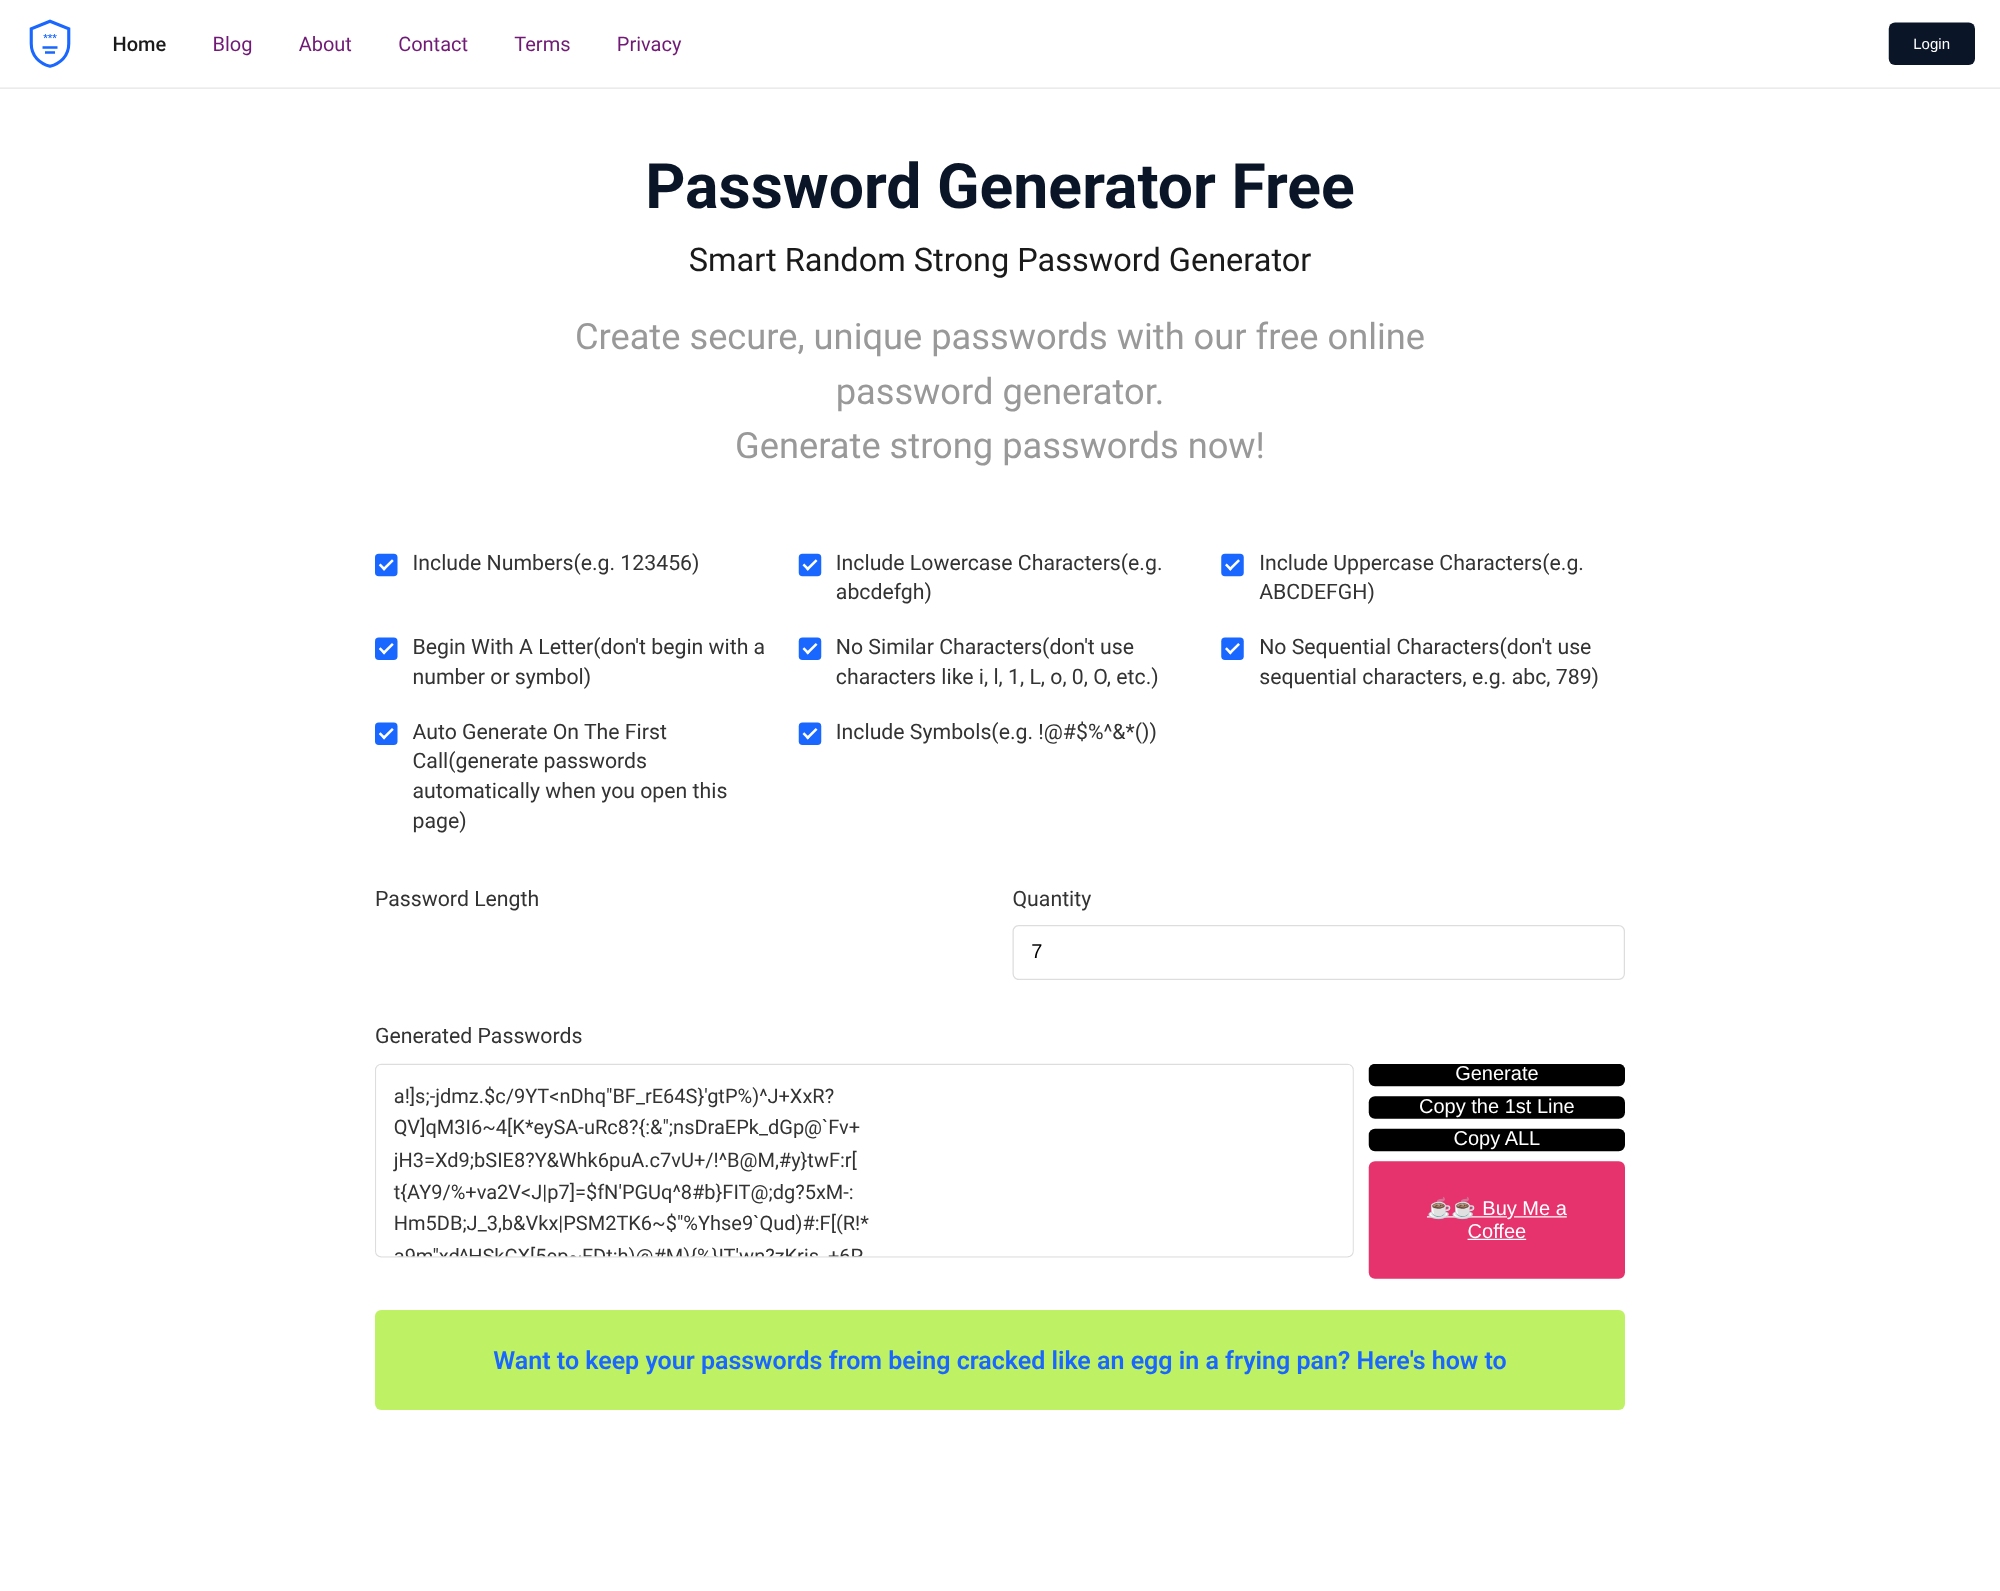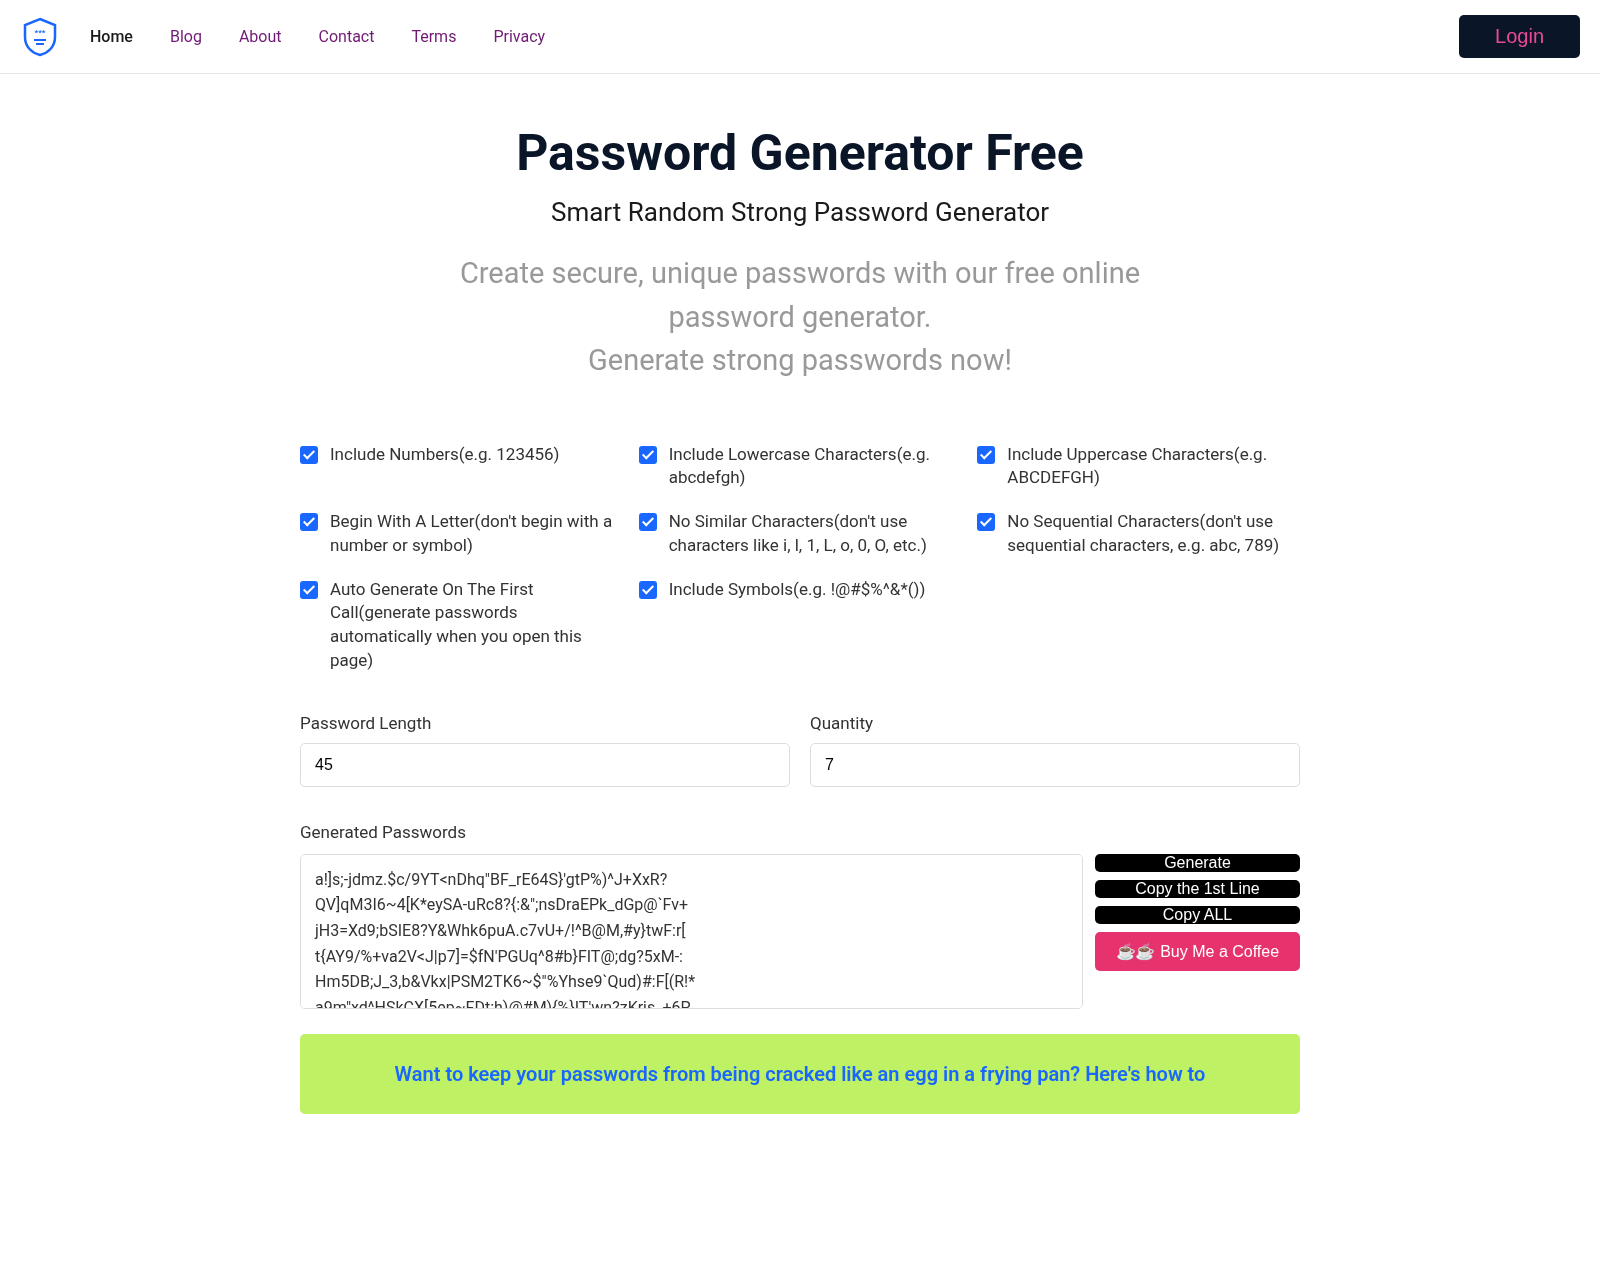--- a/index.html
+++ b/index.html
@@ -32,25 +32,25 @@
       color: #701a75;
       font-size: 16px;
       cursor: pointer;
     }
     .nav-item.active {
       color: #1a1a1a;
       font-weight: 500;
     }
     .login-btn {
       background: #0a1628;
-      color: #ec4899;
+      color: #ffffff;
       border: none;
-      padding: 10px 36px;
-      border-radius: 5px;
-      font-size: 20px;
+      padding: 10px 20px;
+      border-radius: 5px;
+      font-size: 12px;
       cursor: pointer;
     }
     .container {
       max-width: 1040px;
       margin: 0 auto;
       padding: 50px 20px;
     }
     .title {
       text-align: center;
       font-size: 50px;
@@ -167,24 +167,25 @@
       color: #fff;
       border: none;
       border-radius: 5px;
       font-size: 16px;
       cursor: pointer;
     }
     .coffee-btn {
       background: #e6336d;
       color: #fff;
       border: none;
-      padding: 10px;
-      border-radius: 5px;
-      font-size: 16px;
-      cursor: pointer;
+      padding: 28px;
+      border-radius: 5px;
+      font-size: 16px;
+      cursor: pointer;
+      text-decoration: underline;
     }
     .banner {
       background: #bef264;
       border-radius: 5px;
       padding: 25px 30px;
       text-align: center;
       font-size: 20px;
       font-weight: 600;
       color: #1967ff;
       line-height: 1.5;
@@ -250,21 +251,20 @@
     </div>
     <div class="option">
       <div class="checkbox"></div>
       <span class="option-label">Include Symbols(e.g. !@#$%^&amp;*())</span>
     </div>
   </div>
 
   <div class="inputs-row">
     <div class="input-group">
       <label>Password Length</label>
-      <input type="text" class="text-input" value="45" style="">
     </div>
     <div class="input-group">
       <label>Quantity</label>
       <input type="text" class="text-input" value="7" style="">
     </div>
   </div>
 
   <div class="generated-section">
     <label class="generated-label">Generated Passwords</label>
     <div class="generated-row">

